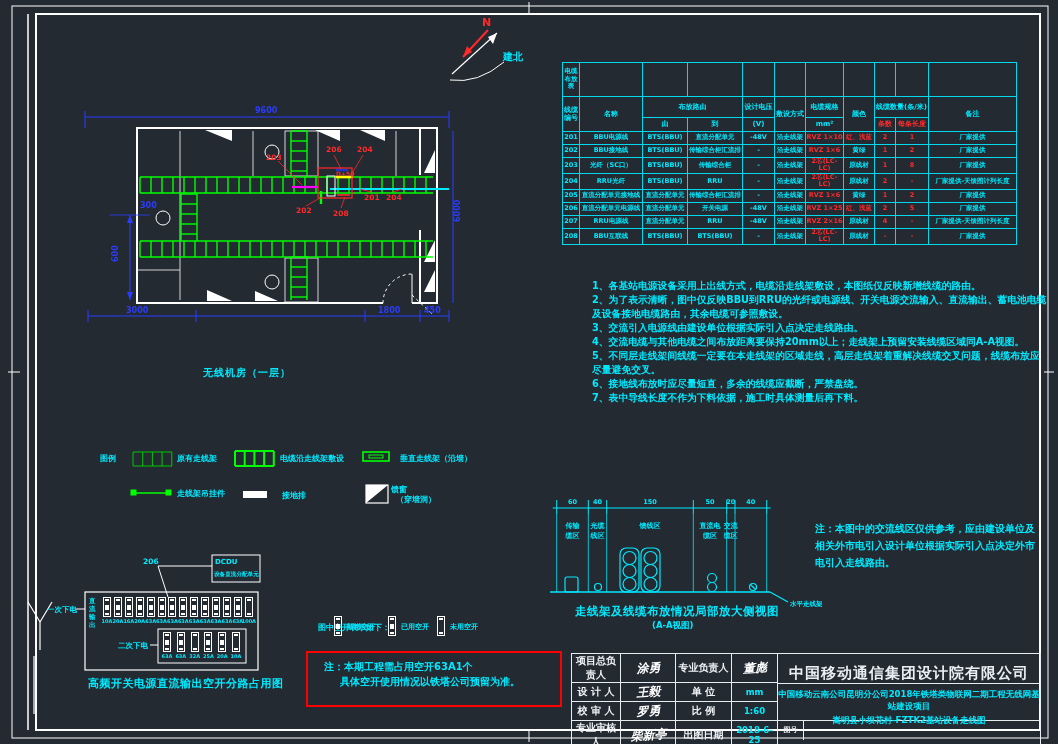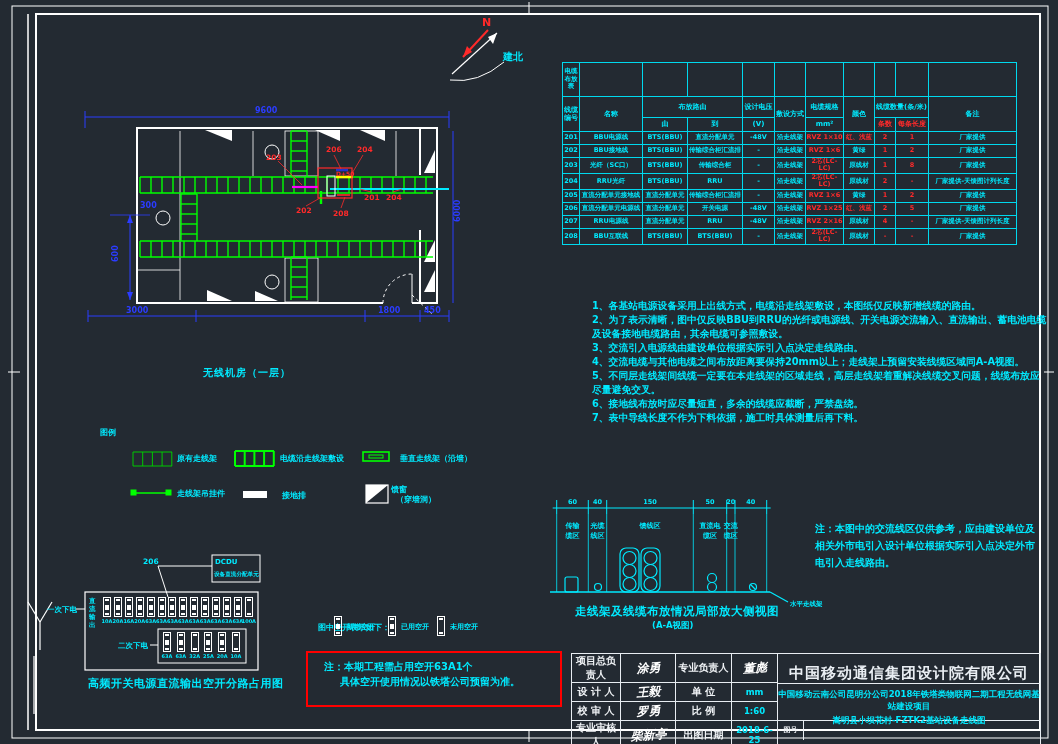--- a/index.html
+++ b/index.html
@@ -9,21 +9,21 @@
   
   .ct{position:absolute;left:562px;top:62px;border-collapse:collapse;table-layout:fixed;}
   .ct td{border:1px solid #00d9ee;color:#00eaff;font-size:6.5px;line-height:1.15;
          text-align:center;vertical-align:middle;padding:0;font-weight:bold;overflow:hidden;}
   .ct tr.tall td{height:33px;}
   .ct tr.hdr td{height:20px;font-size:7px;}
   .ct tr.sub td{height:13px;}
   .ct tr.datarow td{height:12px;}
   .ct td.red{color:#ff2a2a;}
   
-  .notes{position:absolute;left:592px;top:279px;width:455px;color:#00eaff;font-size:9.8px;line-height:14px;margin-top:20px;}
+  .notes{position:absolute;left:592px;top:279px;width:455px;color:#00eaff;font-size:9.8px;line-height:14px;}
   .note-line{margin:0;}
   
   .leglab{position:absolute;color:#00eaff;font-size:8px;white-space:nowrap;}
   
   .sidenote{position:absolute;left:815px;top:520px;width:224px;color:#00eaff;font-size:10px;line-height:17px;}
   
   .rednote{position:absolute;left:306px;top:651px;width:252px;height:46px;border:2px solid #ff0000;
            color:#00eaff;font-size:10px;line-height:15px;padding-top:6px;}
   .rednote .l1{margin-left:16px;}
   .rednote .l2{margin-left:32px;}
@@ -541,21 +541,21 @@
   <div class="notes" id="notes-list">
       <div class="note-line">1、各基站电源设备采用上出线方式，电缆沿走线架敷设，本图纸仅反映新增线缆的路由。</div>
       <div class="note-line">2、为了表示清晰，图中仅反映BBU到RRU的光纤或电源线、开关电源交流输入、直流输出、蓄电池电缆及设备接地电缆路由，其余电缆可参照敷设。</div>
       <div class="note-line">3、交流引入电源线由建设单位根据实际引入点决定走线路由。</div>
       <div class="note-line">4、交流电缆与其他电缆之间布放距离要保持20mm以上；走线架上预留安装线缆区域同A-A视图。</div>
       <div class="note-line">5、不同层走线架间线缆一定要在本走线架的区域走线，高层走线架着重解决线缆交叉问题，线缆布放应尽量避免交叉。</div>
       <div class="note-line">6、接地线布放时应尽量短直，多余的线缆应截断，严禁盘绕。</div>
       <div class="note-line">7、表中导线长度不作为下料依据，施工时具体测量后再下料。</div>
     </div>
 
-  <div class="leglab" style="left:100px;top:427px;">图例</div>
+  <div class="leglab" style="left:100px;top:453px;">图例</div>
   <div class="leglab" style="left:177px;top:453px;">原有走线架</div>
   <div class="leglab" style="left:280px;top:453px;">电缆沿走线架敷设</div>
   <div class="leglab" style="left:400px;top:453px;">垂直走线架（沿墙）</div>
   <div class="leglab" style="left:177px;top:488px;">走线架吊挂件</div>
   <div class="leglab" style="left:282px;top:490px;">接地排</div>
   <div class="leglab" style="left:391px;top:484px;">馈窗</div>
   <div class="leglab" style="left:396px;top:494px;">（穿墙洞）</div>
 
   <div class="plantitle">无线机房（一层）</div>
   <div class="aatitle">走线架及线缆布放情况局部放大侧视图</div>

